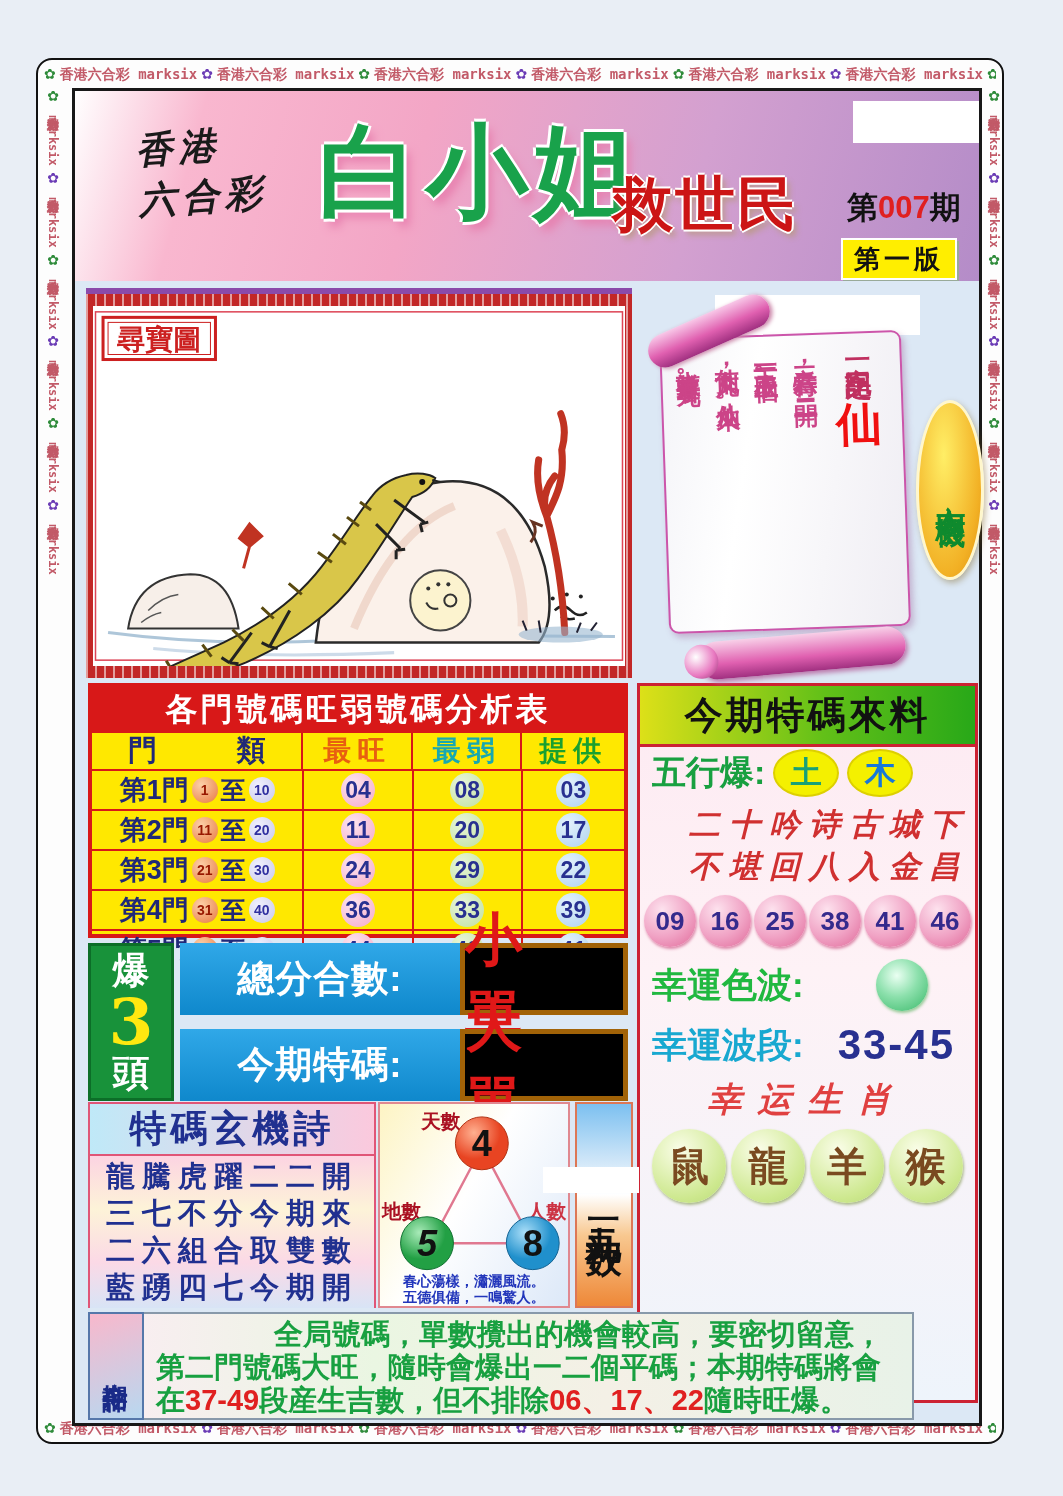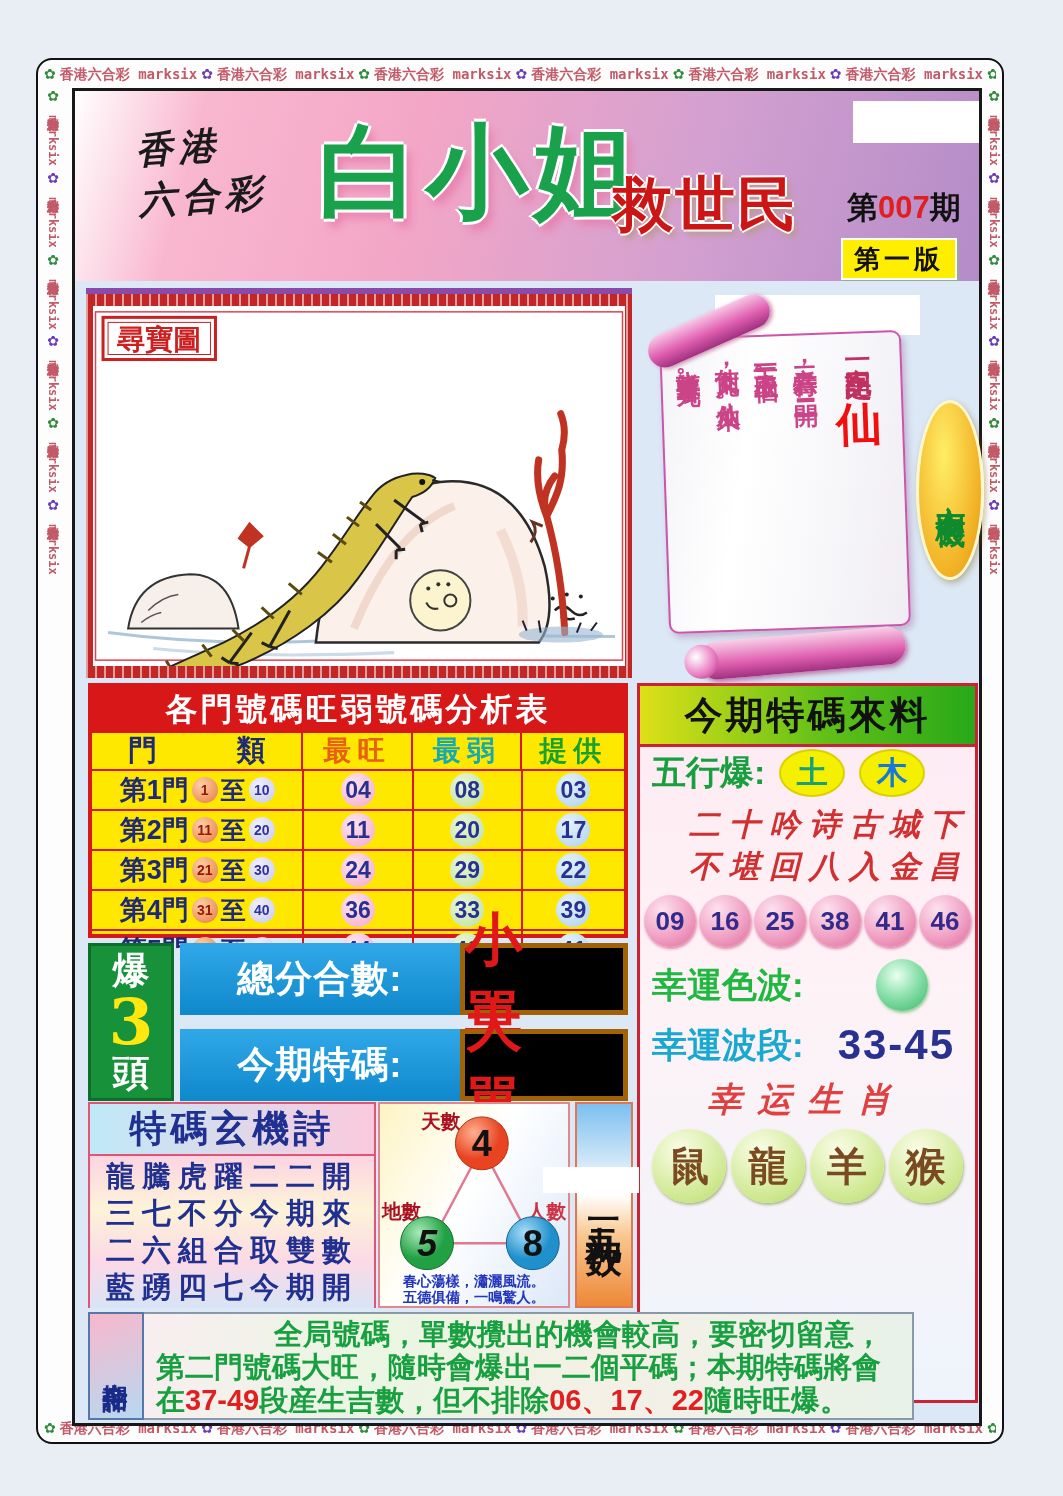--- a/index.html
+++ b/index.html
@@ -106,21 +106,21 @@
        background:linear-gradient(180deg,#7cc0f0 0%,#cfe6f8 28%,#ffffff 45%,#f8c890 65%,#ee8838 100%);
        display:flex;align-items:center;justify-content:center;}
   .strip39 span{writing-mode:vertical-rl;font-family:"DejaVu Serif",serif;font-size:36px;font-weight:bold;color:#111;letter-spacing:8px;}
   
   .sp{position:absolute;left:562px;top:592px;width:341px;height:720px;border:3px solid #cc2233;box-sizing:border-box;
       background:linear-gradient(180deg,#fdeaf2,#fef2f6 40%,#eef4fb);}
   .sp-hd{height:58px;background:linear-gradient(90deg,#dde018,#62c018 55%,#28a818);border-bottom:3px solid #cc2233;
       color:#111;font-size:38px;font-weight:bold;text-align:center;line-height:58px;letter-spacing:3px;}
   .sp-advice{padding:8px 12px 2px 12px;font-size:28px;font-weight:bold;line-height:38px;color:#e82020;}
   .sp-advice .lab{color:#b01010;}
-  .wuxing{display:flex;align-items:center;gap:14px;padding:2px 12px;}
+  .wuxing{display:flex;align-items:center;gap:8px;padding:2px 12px;}
   .wx-label{color:#18a040;font-size:34px;font-weight:bold;}
   .wx-oval{width:62px;height:44px;border-radius:50%;background:#f4f000;border:2px solid #ddd000;display:flex;align-items:center;justify-content:center;
       font-size:31px;font-weight:bold;}
   .wx1{color:#18a078;} .wx2{color:#1878d8;}
   .sp-poem{padding:4px 6px 0 6px;text-align:right;}
   .sp-poem div{font-family:"DejaVu Serif",serif;font-style:italic;font-weight:bold;color:#d03030;font-size:31px;letter-spacing:9px;line-height:42px;}
   .balls{display:flex;justify-content:center;gap:3px;padding:8px 2px 2px 2px;}
   .ball{width:52px;height:52px;border-radius:50%;background:radial-gradient(circle at 35% 28%,#fde2ee,#f0a2c4 55%,#e06898);
       display:flex;align-items:center;justify-content:center;color:#342a8c;font-size:26px;font-weight:bold;box-shadow:1px 2px 3px #d8a;}
   .lucky{display:flex;align-items:center;padding:10px 12px 0 12px;gap:24px;}

